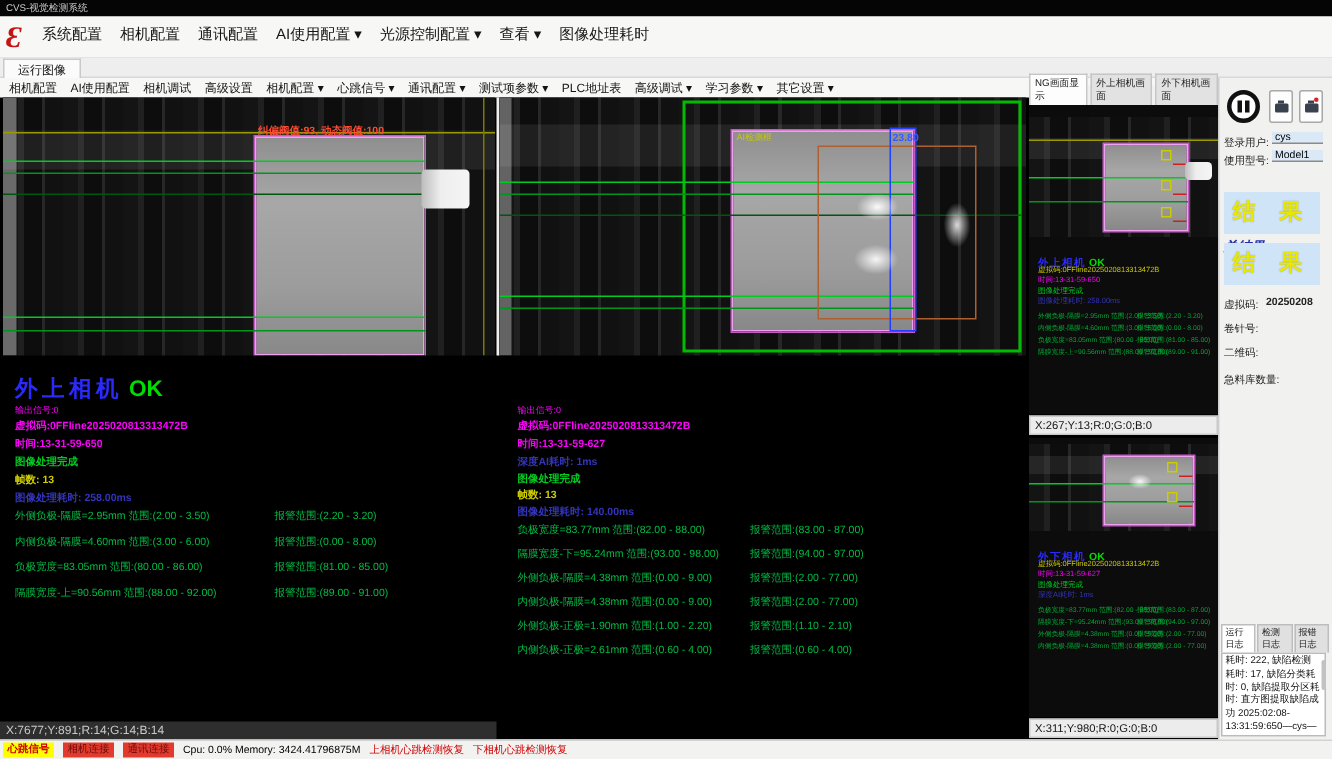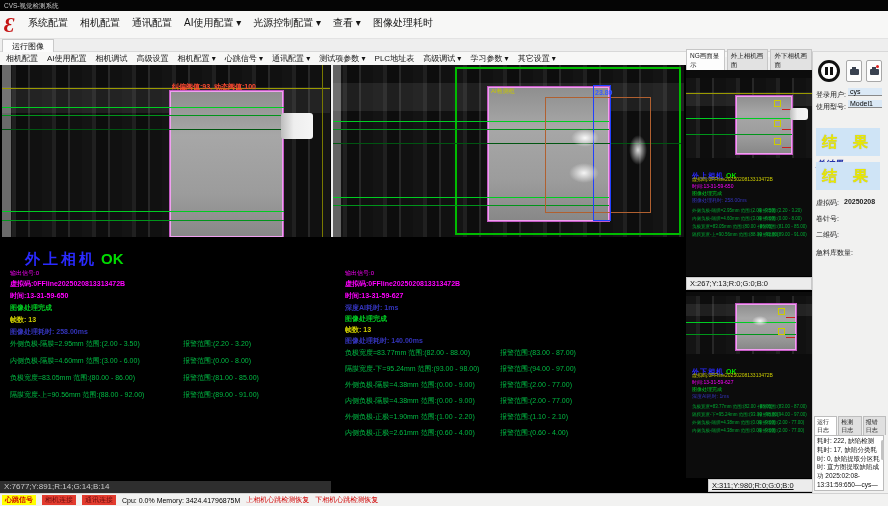--- a/index.html
+++ b/index.html
@@ -132,21 +132,21 @@
     <div class="abs hline-g2" style="left:0;top:50px;width:282px;"></div>
     <div class="abs hline-g3" style="left:0;top:64px;width:282px;"></div>
     <div class="abs hline-g1" style="left:0;top:146px;width:282px;"></div>
     <div class="abs hline-g2" style="left:0;top:155px;width:282px;"></div>
     <div class="abs clip" style="left:279px;top:48px;width:32px;height:26px;"></div>
     <div class="abs vline-y" style="left:320px;top:0;height:172px;"></div>
     <div class="abs ovl-red" style="left:170px;top:17px;">纠偏阀值:93, 动态阀值:100</div>
   </div>
   <div class="abs divider-white" style="left:331px;top:65px;width:2px;height:172px;"></div>
 
-  <div class="abs" style="left:10px;top:250px;margin-left:15px;">
+  <div class="abs" style="left:10px;top:250px;">
     <span class="cam-title">外上相机</span><span class="cam-ok">OK</span>
   </div>
   <div class="abs t-mag-sm" style="left:10px;top:269px;">输出信号:0</div>
   <div class="abs t-mag" style="left:10px;top:279px;">虚拟码:0FFline2025020813313472B</div>
   <div class="abs t-mag" style="left:10px;top:291px;">时间:13-31-59-650</div>
   <div class="abs t-grn" style="left:10px;top:303px;">图像处理完成</div>
   <div class="abs t-yel" style="left:10px;top:315px;">帧数: 13</div>
   <div class="abs t-blu" style="left:10px;top:327px;">图像处理耗时: 258.00ms</div>
   <div class="abs mrow" style="left:10px;top:339px;">
     <span>外侧负极-隔膜=2.95mm 范围:(2.00 - 3.50)</span>
@@ -269,21 +269,21 @@
     </div>
     <div class="abs mini-l" style="left:6px;top:80px;color:#cccc00;">虚拟码:0FFline2025020813313472B</div>
     <div class="abs mini-l" style="left:6px;top:87px;color:#ff00ff;">时间:13-31-59-627</div>
     <div class="abs mini-l" style="left:6px;top:94px;color:#00cc22;">图像处理完成</div>
     <div class="abs mini-l" style="left:6px;top:101px;color:#3434bb;">深度AI耗时: 1ms</div>
     <div class="abs mini-row" style="left:6px;top:112px;"><span>负极宽度=83.77mm 范围:(82.00 - 88.00)</span><span class="abs" style="left:66px;top:0;">报警范围:(83.00 - 87.00)</span></div>
     <div class="abs mini-row" style="left:6px;top:120px;"><span>隔膜宽度-下=95.24mm 范围:(93.00 - 98.00)</span><span class="abs" style="left:66px;top:0;">报警范围:(94.00 - 97.00)</span></div>
     <div class="abs mini-row" style="left:6px;top:128px;"><span>外侧负极-隔膜=4.38mm 范围:(0.00 - 9.00)</span><span class="abs" style="left:66px;top:0;">报警范围:(2.00 - 77.00)</span></div>
     <div class="abs mini-row" style="left:6px;top:136px;"><span>内侧负极-隔膜=4.38mm 范围:(0.00 - 9.00)</span><span class="abs" style="left:66px;top:0;">报警范围:(2.00 - 77.00)</span></div>
   </div>
-  <div class="abs statusline-light" style="left:708px;top:479px;width:126px;height:13px;text-decoration:underline;">X:311;Y:980;R:0;G:0;B:0</div>
+  <div class="abs statusline-light" style="left:686px;top:479px;width:126px;height:13px;">X:311;Y:980;R:0;G:0;B:0</div>
 
   <div class="abs sidebar"></div>
   <div class="abs pausebtn" style="left:818px;top:60px;">
       <i></i>
       <i></i>
     </div>
   <div class="abs sbtn" style="left:846px;top:60px;">
       <span class="camglyph"></span>
     </div>
   <div class="abs sbtn" style="left:866px;top:60px;">

